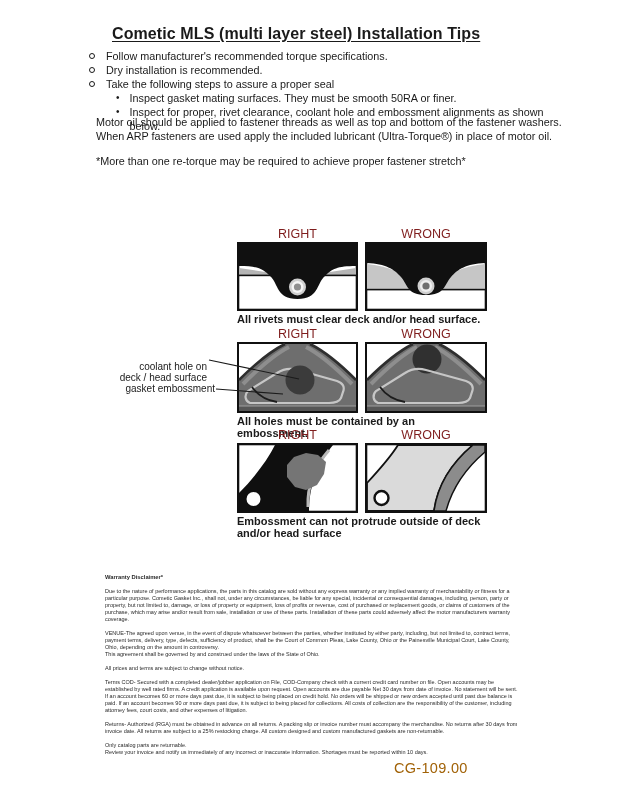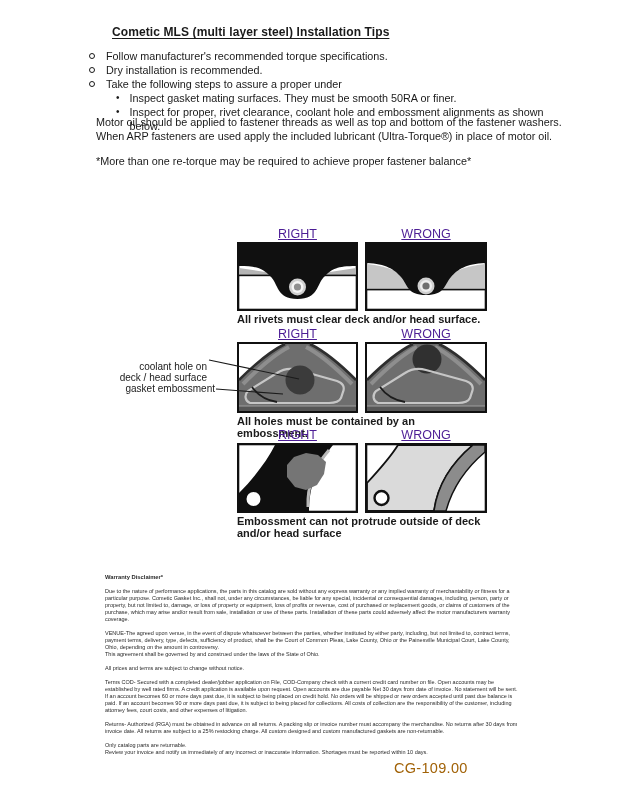--- a/index.html
+++ b/index.html
@@ -2,37 +2,37 @@
 <html><head>
 <meta charset="utf-8">
 <style>
   html,body{margin:0;padding:0;background:#ffffff;}
   .page{
     position:relative;width:618px;height:800px;background:#fff;
     font-family:"Liberation Sans",sans-serif;color:#1a1a1a;overflow:hidden;
   }
   .doc-title{
     position:absolute;left:112px;top:25px;margin:0;
-    font-size:12px;font-weight:bold;letter-spacing:.1px;
+    font-size:16px;font-weight:bold;letter-spacing:.1px;
     text-decoration:underline;text-underline-offset:2px;
   }
   .tips{position:absolute;left:89px;top:49px;font-size:10.8px;line-height:14px;width:470px;}
   .tip-row{display:flex;align-items:flex-start;gap:7px;}
   .ring{
     flex:0 0 auto;width:4px;height:4px;border:1px solid #1a1a1a;border-radius:50%;
     margin:4px 4px 0 0;
   }
   .dot{flex:0 0 auto;font-size:10px;line-height:14px;margin-right:3px;}
   .sub{margin-left:27px;}
   .diesel{position:absolute;left:96px;top:116px;width:470px;font-size:10.8px;line-height:13.5px;}
   .diesel h2{font-size:12px;font-weight:bold;margin:0 0 8px 0;}
   .diesel p{margin:0 0 12px 0;white-space:pre-line;}
   .fig{position:absolute;left:237px;width:251px;}
   .fig-labels{display:flex;gap:7px;}
-  .fig-labels span{width:121px;text-align:center;font-size:12.5px;line-height:13px;color:#4c1d95;text-decoration:underline;}
+  .fig-labels span{width:121px;text-align:center;font-size:12.5px;line-height:13px;color:#7f1d1d;}
   .fig-labels span:last-child{width:122px;}
   .fig-boxes{display:flex;gap:7px;margin-top:1px;}
   .fig-boxes svg{display:block;}
   .fig-caption{font-size:11px;font-weight:bold;margin-top:3px;white-space:pre-line;line-height:11.5px;}
   .callout{position:absolute;text-align:right;font-size:10px;line-height:10.5px;white-space:pre-line;}
   #callout-hole{left:100px;top:362px;width:107px;}
   #callout-emb{left:100px;top:384px;width:115px;}
   .callout-lines{position:absolute;left:205px;top:348px;}
   .legal{position:absolute;left:105px;top:574px;width:416px;font-size:5.5px;line-height:7px;color:#2a2a2a;}
   .legal h3{font-size:5.8px;margin:0 0 7px 0;}
@@ -50,36 +50,36 @@
     <div class="tip-row">
       <span class="ring"></span>
       <span>Follow manufacturer's recommended torque specifications.</span>
     </div>
     <div class="tip-row">
       <span class="ring"></span>
       <span>Dry installation is recommended.</span>
     </div>
     <div class="tip-row">
       <span class="ring"></span>
-      <span>Take the following steps to assure a proper under</span>
+      <span>Take the following steps to assure a proper seal</span>
     </div>
     <div class="tip-row sub">
       <span class="dot">•</span>
       <span>Inspect gasket mating surfaces.  They must be smooth 50RA or finer.</span>
     </div>
     <div class="tip-row sub">
       <span class="dot">•</span>
       <span>Inspect for proper, rivet clearance, coolant hole and embossment alignments as shown below.</span>
     </div>
   </div>
 
   <div class="diesel">
     <p>Motor oil should be applied to fastener threads as well as top and bottom of the fastener washers.
 When ARP fasteners are used apply the included lubricant (Ultra-Torque®) in place of motor oil.</p>
-    <p>*More than one re-torque may be required to achieve proper fastener balance*</p>
+    <p>*More than one re-torque may be required to achieve proper fastener stretch*</p>
   </div>
 
   <div class="fig" style="top:228px;">
     <div class="fig-labels">
       <span>RIGHT</span>
       <span>WRONG</span>
     </div>
     <div class="fig-boxes">
       <svg width="121" height="69" viewBox="0 0 121 69">
         <rect x="1" y="1" width="119" height="67" fill="#ffffff" stroke="#101010" stroke-width="2.6"></rect>

